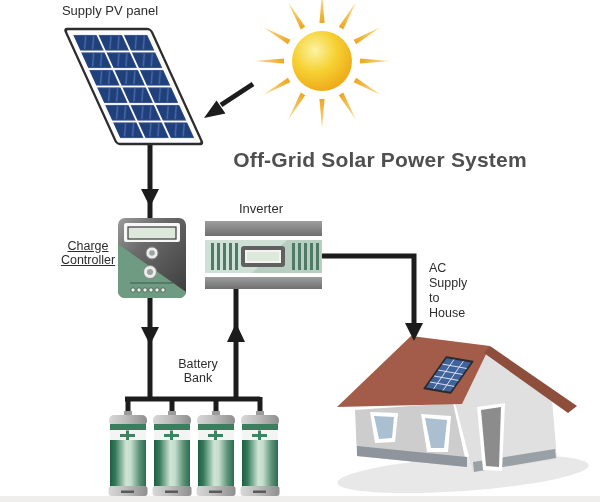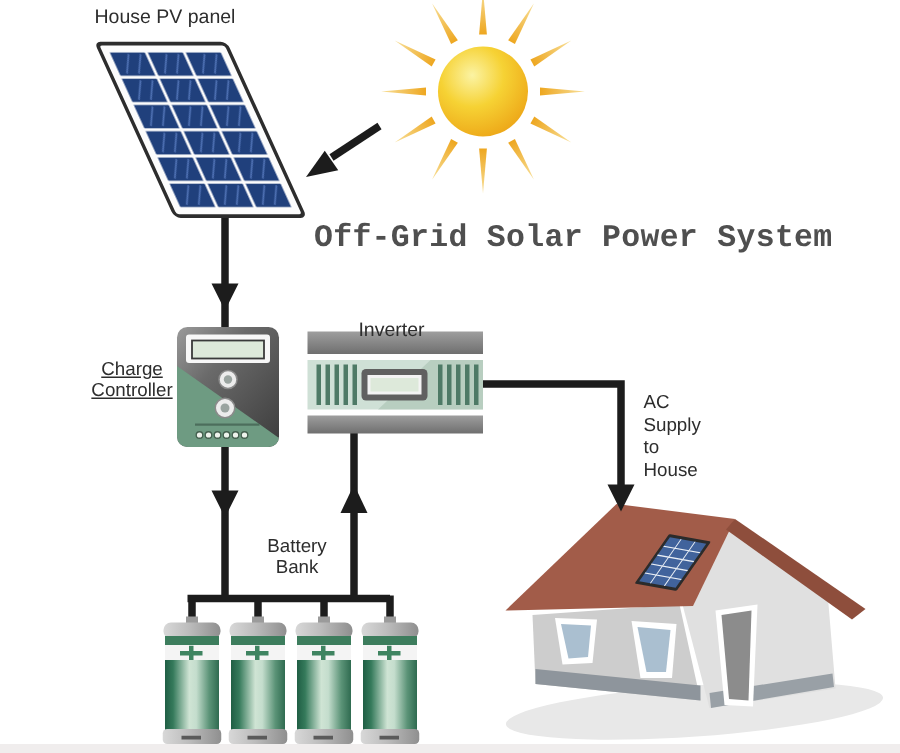--- a/index.html
+++ b/index.html
@@ -8,28 +8,27 @@
     background:var(--background,#fff);
     font-family:"Liberation Sans", sans-serif;
   }
   .stage svg{position:absolute;left:0;top:0;}
   .lbl{
     position:absolute;color:var(--label_color,#2d2d2d);
     font-size:13px;line-height:1.15;white-space:pre-line;
   }
   .lbl.center{text-align:center;}
   .title{
-    position:absolute;left:205px;top:148px;width:350px;text-align:right;
+    position:absolute;left:205px;top:148px;width:350px;text-align:center;
     font-size:21px;font-weight:bold;color:var(--title_color,#4f4f4f);
     letter-spacing:.2px;
-    font-family:Liberation Mono, monospace;
   }
   .lbl-solar{left:40px;top:4px;width:140px;}
   .lbl-cc{left:28px;top:239px;width:120px;font-size:12.5px;text-decoration:underline;}
-  .lbl-inv{left:213px;top:213px;width:96px;}
+  .lbl-inv{left:213px;top:202px;width:96px;}
   .lbl-bb{left:146px;top:357px;width:104px;font-size:12.5px;}
   .lbl-ac{left:429px;top:261px;width:80px;font-size:12.5px;line-height:1.2;}
   
   .wire{stroke:var(--wire,#1c1c1c);stroke-width:5;fill:none;}
   .ahead{fill:var(--wire,#1c1c1c);stroke:none;}
   .vent{fill:var(--vent_green,#4e7a66);}
   .glass{fill:var(--window_glass,#aabfd0);}
 </style>
 </head>
 <body>
@@ -212,21 +211,21 @@
 
   <g>
     <use href="#batteryDef" x="108" y="411"></use>
     <use href="#batteryDef" x="152" y="411"></use>
     <use href="#batteryDef" x="196" y="411"></use>
     <use href="#batteryDef" x="240" y="411"></use>
   </g>
 </svg>
 
 <div class="title">Off-Grid Solar Power System</div>
-<div class="lbl center lbl-solar">House PV panel</div>
+<div class="lbl center lbl-solar">Supply PV panel</div>
 <div class="lbl center lbl-cc">Charge
 Controller</div>
 <div class="lbl center lbl-inv">Inverter</div>
 <div class="lbl lbl-ac">AC
 Supply
 to
 House</div>
 <div class="lbl center lbl-bb">Battery
 Bank</div>
 

